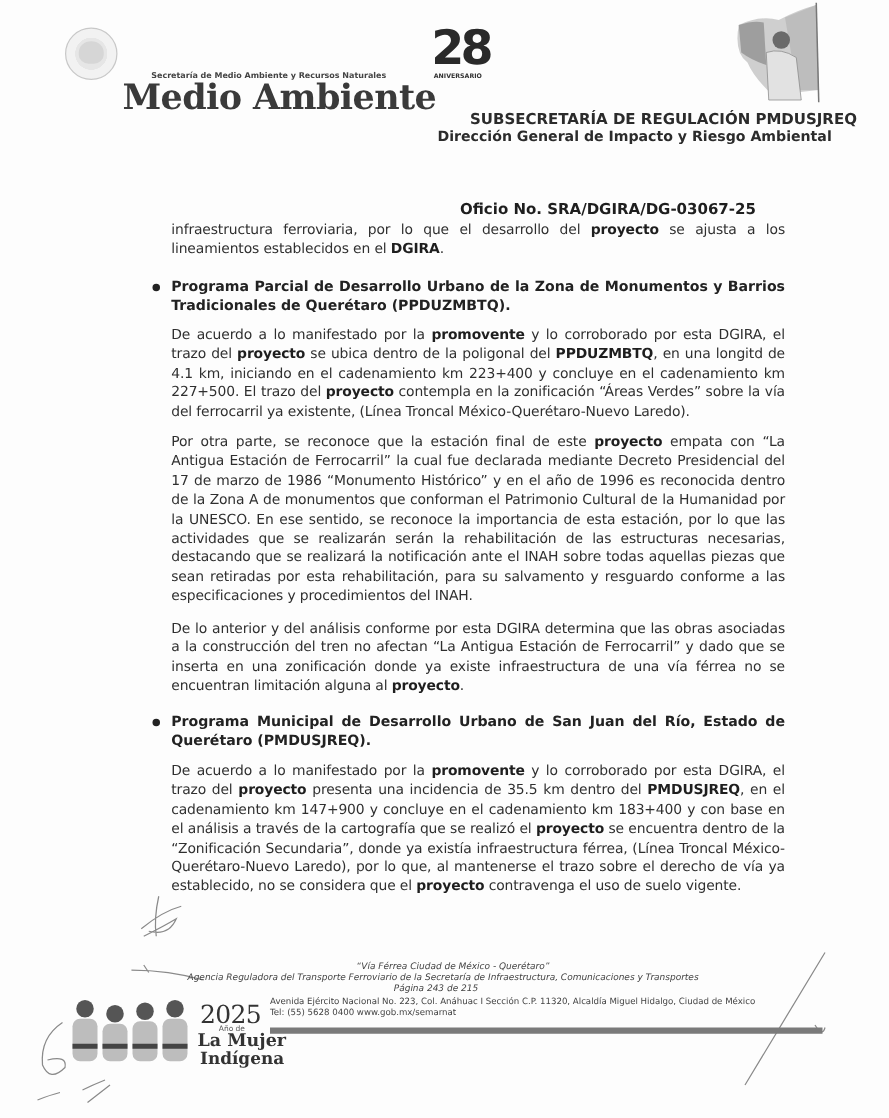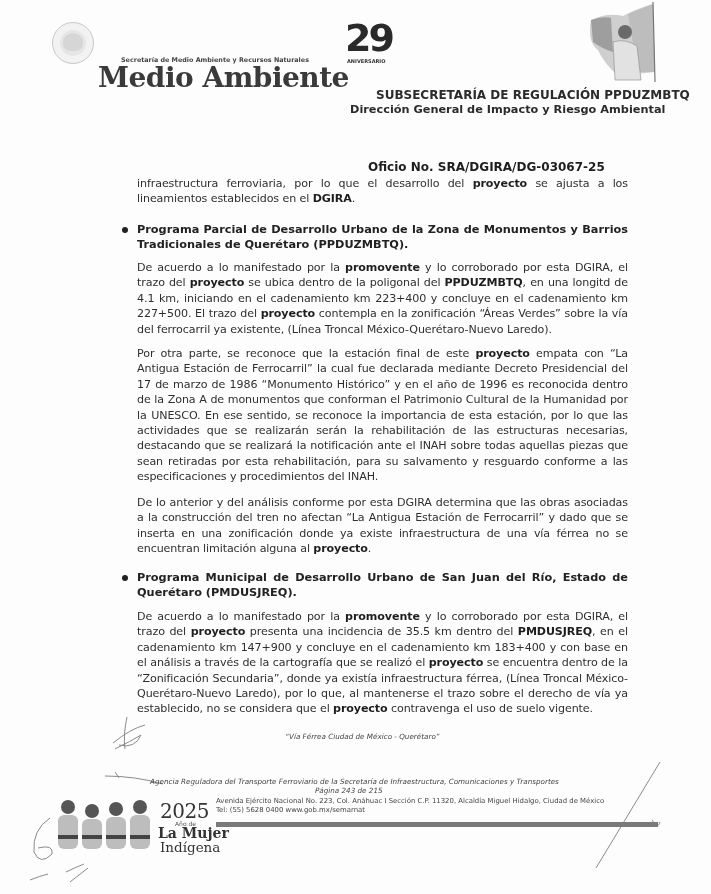--- a/index.html
+++ b/index.html
@@ -24,52 +24,52 @@
   
   .para { position:absolute; left:137px; width:491px; font-size:11.1px; line-height:15.4px; text-align:justify; color:#2f2f2f; letter-spacing:-0.1px; }
   .bullet-head { position:absolute; left:137px; width:491px; font-size:11.3px; line-height:15.4px; font-weight:bold; text-align:justify; color:#222; }
   .bullet-dot { position:absolute; left:-15px; top:5px; width:6px; height:6px; border-radius:50%; background:#222; }
 
   
   #footer-art { left:54px; top:793px; width:103px; height:60px; }
   #year-2025 { left:160px; top:800px; font-family:"DejaVu Serif", serif; font-size:20px; color:#333; letter-spacing:-0.5px; line-height:22px; }
   #year-anio { left:175px; top:820px; font-size:6px; color:#555; }
   #year-mujer { left:158px; top:826px; font-family:"DejaVu Serif", serif; font-weight:bold; font-size:14px; color:#333; line-height:14px; }
-  #year-indigena { left:160px; top:840px; font-family:"DejaVu Serif", serif; font-weight:normal; font-size:13.5px; color:#333; line-height:14px; }
+  #year-indigena { left:160px; top:840px; font-family:"DejaVu Serif", serif; font-weight:bold; font-size:13.5px; color:#333; line-height:14px; }
 
   .foot-it { font-style:italic; font-size:7.2px; color:#444; white-space:nowrap; }
-  #foot-line1 { left:285px; top:732px; }
+  #foot-line1 { left:285px; top:768px; }
   #foot-line2 { left:150px; top:777px; }
   #foot-line3 { left:315px; top:786px; }
   #foot-addr { left:216px; top:797px; font-size:6.9px; color:#444; white-space:nowrap; }
   #foot-tel { left:216px; top:806px; font-size:6.9px; color:#444; white-space:nowrap; }
   #foot-bar { left:216px; top:822px; width:442px; height:5px; background:#7a7a7a; }
 
   svg.scribble path { fill:none; stroke:#8a8a8a; stroke-width:1; }
 </style>
 </head>
 <body>
 
 <div id="seal" class="abs"></div>
 <div id="brand-title" class="abs">Medio Ambiente</div>
 <div id="brand-sub" class="abs">Secretaría de Medio Ambiente y Recursos Naturales</div>
 <div id="anniv" class="abs">
-  <span id="anniv-num">29</span>
+  <span id="anniv-num">28</span>
   <span id="anniv-label">ANIVERSARIO</span>
 </div>
 <svg id="flag-art" class="abs" viewBox="0 0 78 80">
   <path d="M8 18 Q25 10 40 14 Q55 6 70 2 L72 70 L35 74 Q20 60 15 48 Q4 40 8 18Z" fill="#cfcfcf"></path>
   <path d="M8 18 Q20 14 28 16 L30 50 Q18 46 10 40Z" fill="#9e9e9e"></path>
   <path d="M45 12 Q60 6 70 2 L72 70 L55 70Z" fill="#bdbdbd"></path>
   <circle cx="42" cy="30" r="7" fill="#6a6a6a"></circle>
   <path d="M30 40 Q42 36 54 44 L58 78 L32 78Z" fill="#e2e2e2" stroke="#888" stroke-width="0.6"></path>
   <line x1="70" y1="0" x2="72" y2="80" stroke="#777" stroke-width="1.2"></line>
 </svg>
 
-<div id="subsecretaria" class="abs">SUBSECRETARÍA DE REGULACIÓN PPDUZMBTQ</div>
+<div id="subsecretaria" class="abs">SUBSECRETARÍA DE REGULACIÓN PMDUSJREQ</div>
 <div id="direccion" class="abs">Dirección General de Impacto y Riesgo Ambiental</div>
 <div id="oficio" class="abs">Oficio No. SRA/DGIRA/DG-03067-25</div>
 
 <div class="para" style="top:176px;"><span>infraestructura ferroviaria, por lo que el desarrollo del </span><b>proyecto</b><span> se ajusta a los lineamientos establecidos en el </span><b>DGIRA</b><span>.</span></div>
 
 <div class="bullet-head" style="top:222px;">
   <span class="bullet-dot"></span>
   <span>Programa Parcial de Desarrollo Urbano de la Zona de Monumentos y Barrios Tradicionales de Querétaro (PPDUZMBTQ).</span>
 </div>
 <div class="para" style="top:260px;"><span>De acuerdo a lo manifestado por la </span><b>promovente</b><span> y lo corroborado por esta DGIRA, el trazo del </span><b>proyecto</b><span> se ubica dentro de la poligonal del </span><b>PPDUZMBTQ</b><span>, en una longitd de 4.1 km, iniciando en el cadenamiento km 223+400 y concluye en el cadenamiento km 227+500. El trazo del </span><b>proyecto</b><span> contempla en la zonificación “Áreas Verdes” sobre la vía del ferrocarril ya existente, (Línea Troncal México-Querétaro-Nuevo Laredo).</span></div>

